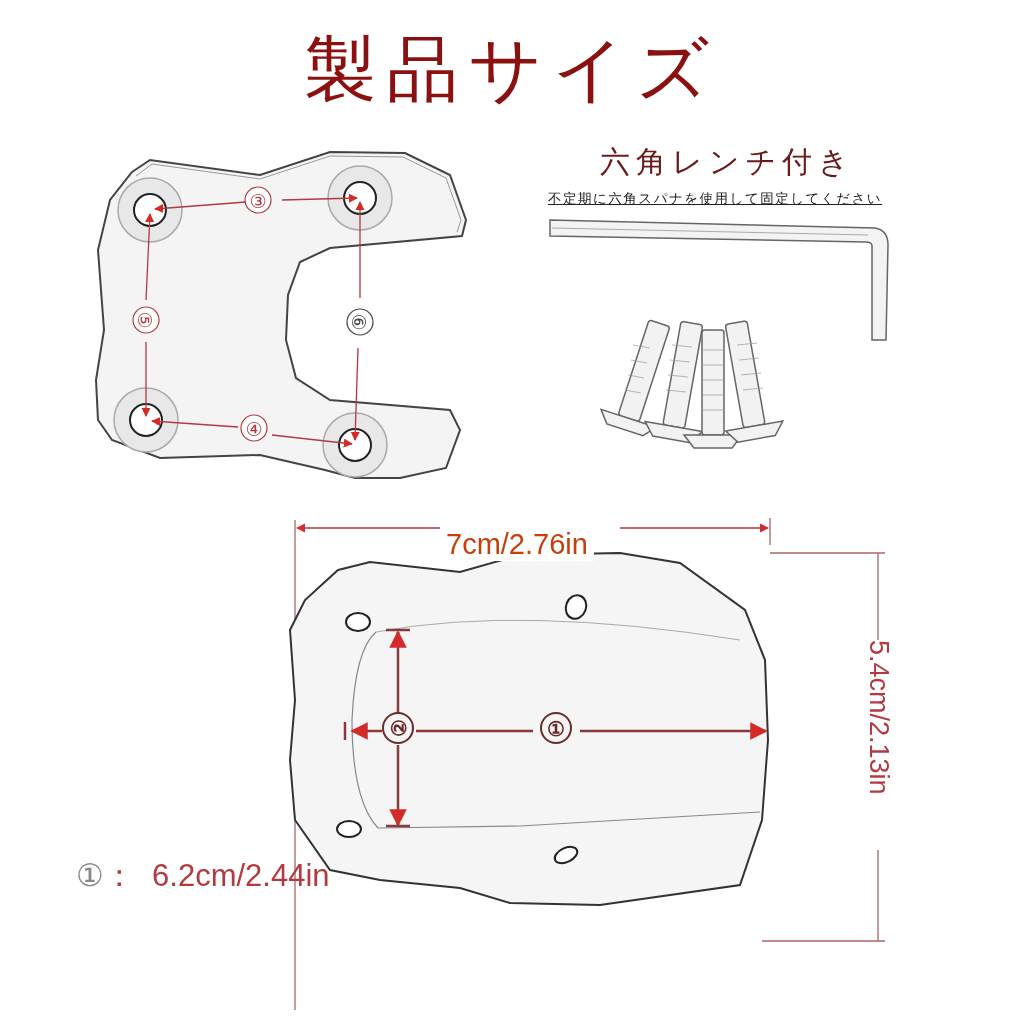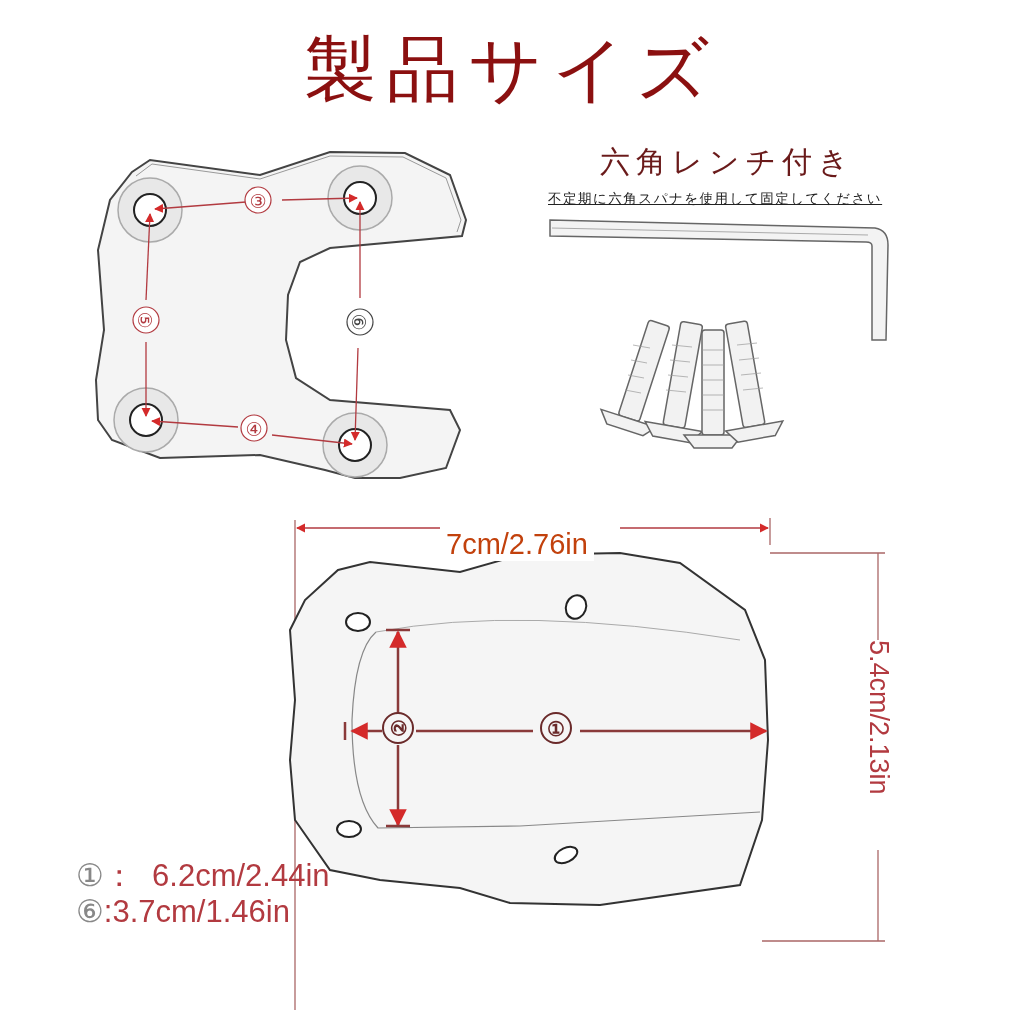--- a/index.html
+++ b/index.html
@@ -152,14 +152,13 @@
   </g>
 </svg>
 
 <div class="dim-top">7cm/2.76in</div>
 <div class="dim-right">
   <span>5.4cm/2.13in</span>
 </div>
 
 <div class="legend">
   <div class="row"><span class="num">①</span><span>：  </span><span>6.2cm/2.44in</span></div>
-  <div class="row"><span class="num">⑥</span><span>:</span><span>3.7cm/1.46in</span></div>
 </div>
 
 </body></html>

